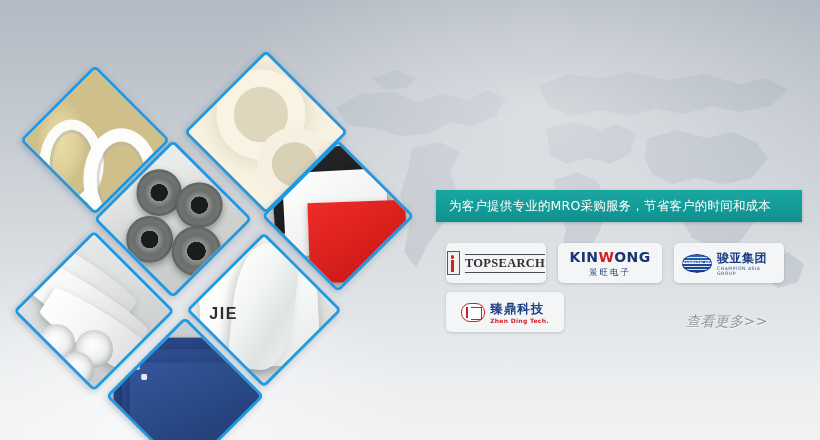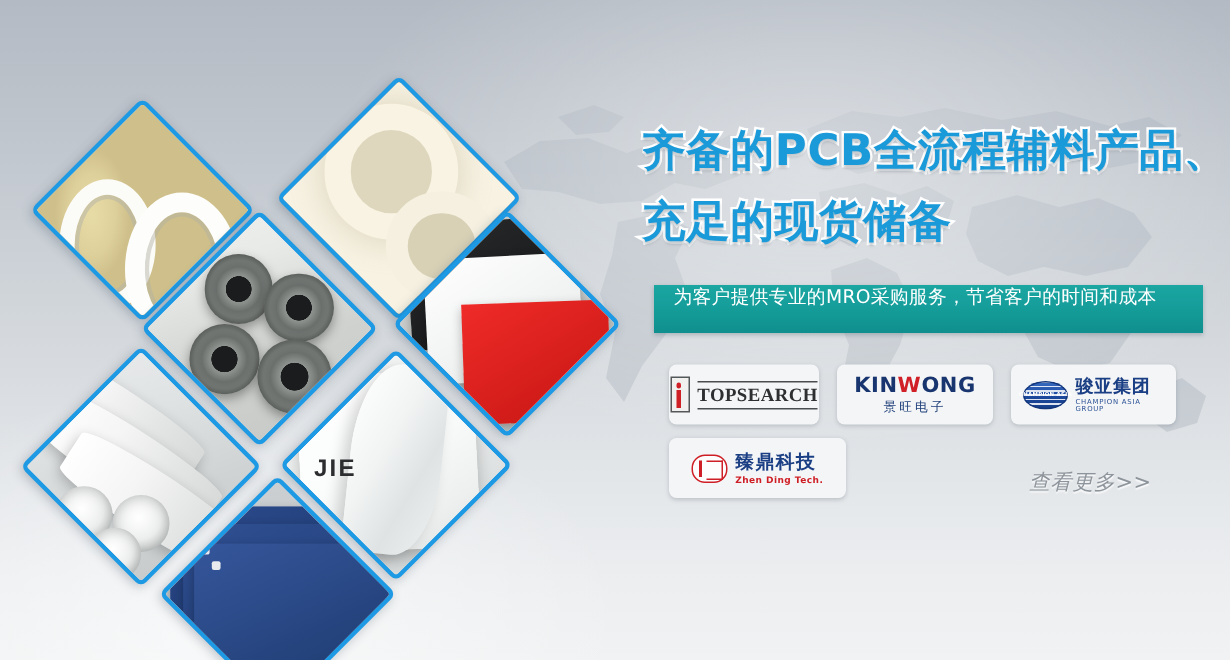--- a/index.html
+++ b/index.html
@@ -167,21 +167,21 @@
     color:#1a9ad9; letter-spacing:.5px; white-space:nowrap;
     -webkit-text-stroke:3.2px #ffffff;
     paint-order:stroke fill;
     text-shadow:0 2px 2px rgba(120,130,140,.45);
   }
   .headline.l2 { margin-top:2px; }
 
   #subbar {
     position:absolute; left:436px; top:190px; width:366px; height:32px;
     background:linear-gradient(180deg,#1ba6a2 0%,#149c99 52%,#0f8f8d 100%);
-    display:flex; padding-left:13px;
+    display:flex; align-items:center; padding-left:13px;
     box-shadow:0 1px 3px rgba(40,70,80,.28);
   }
   #subbar .t {
     font-family:"DejaVu Sans","Liberation Sans",sans-serif;
     font-size:12.5px; color:#ffffff; white-space:nowrap; letter-spacing:.2px;
   }
 
   
   .logo-row { position:absolute; display:flex; gap:12px; }
   #logo-row-1 { left:446px; top:243px; }
@@ -325,24 +325,20 @@
     <div class="ph ph-navy">
       <span class="n n1"></span>
       <span class="n n2"></span>
       <span class="n n3"></span>
       <span class="dot d1"></span>
       <span class="dot d2"></span>
       <span class="dot d3"></span>
     </div>
   </div>
 
-  <div id="copy">
-    <div class="headline l1">齐备的PCB全流程辅料产品、</div>
-    <div class="headline l2">充足的现货储备</div>
-  </div>
 
   <div id="subbar">
     <span class="t">为客户提供专业的MRO采购服务，节省客户的时间和成本</span>
   </div>
 
   <div class="logo-row" id="logo-row-1">
 
     <div class="chip" id="chip-topsearch">
       <span class="ts-wrap">
         <span class="ts-mark"></span>

